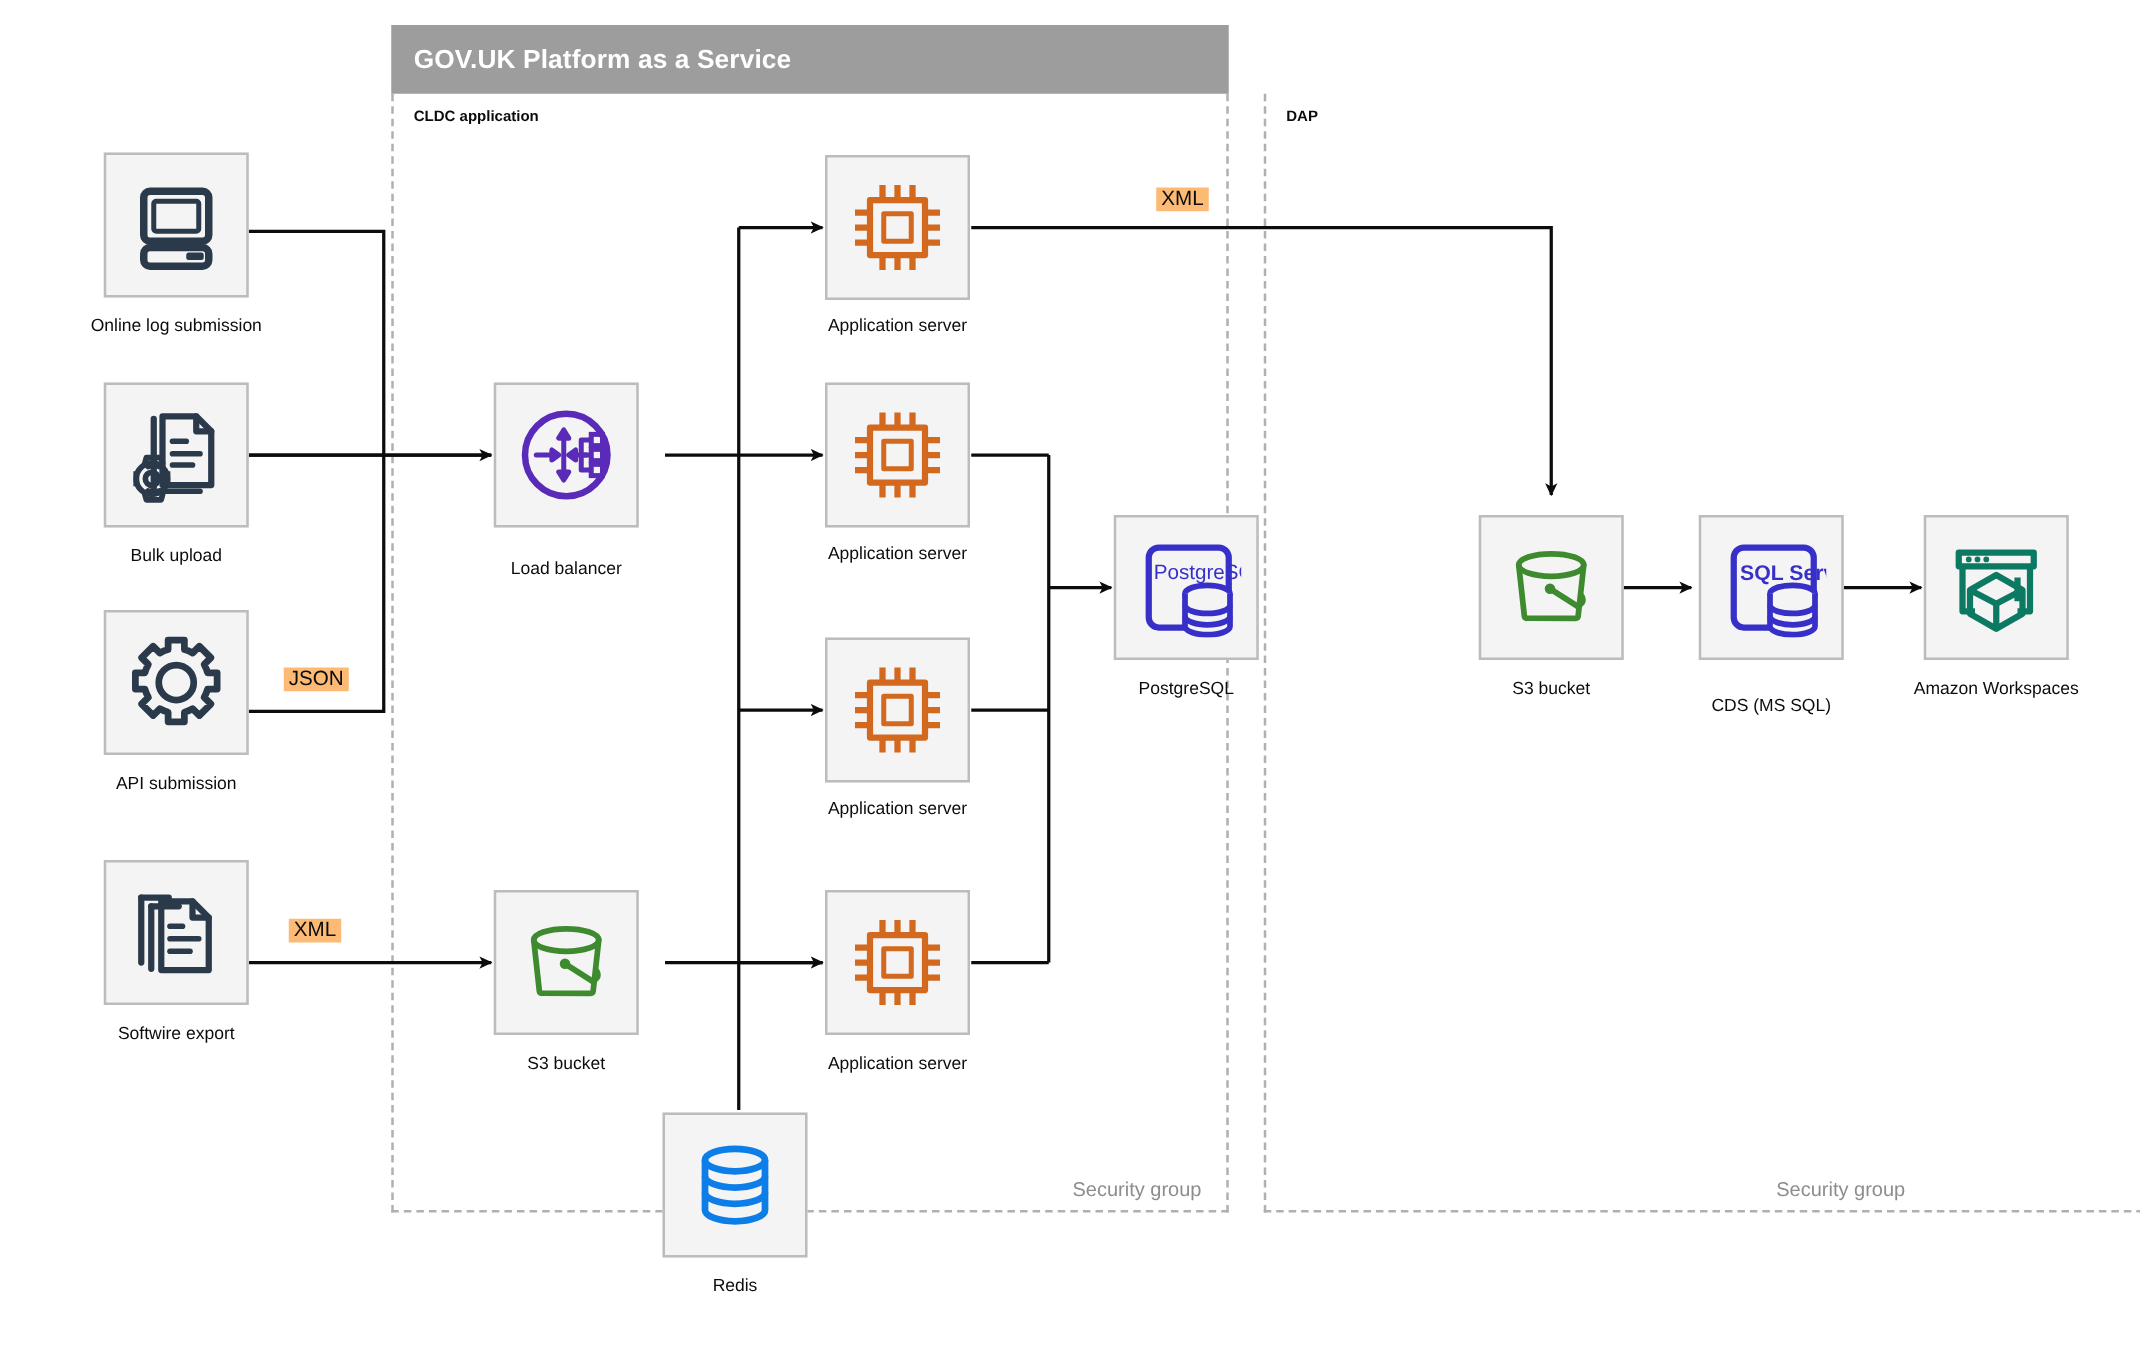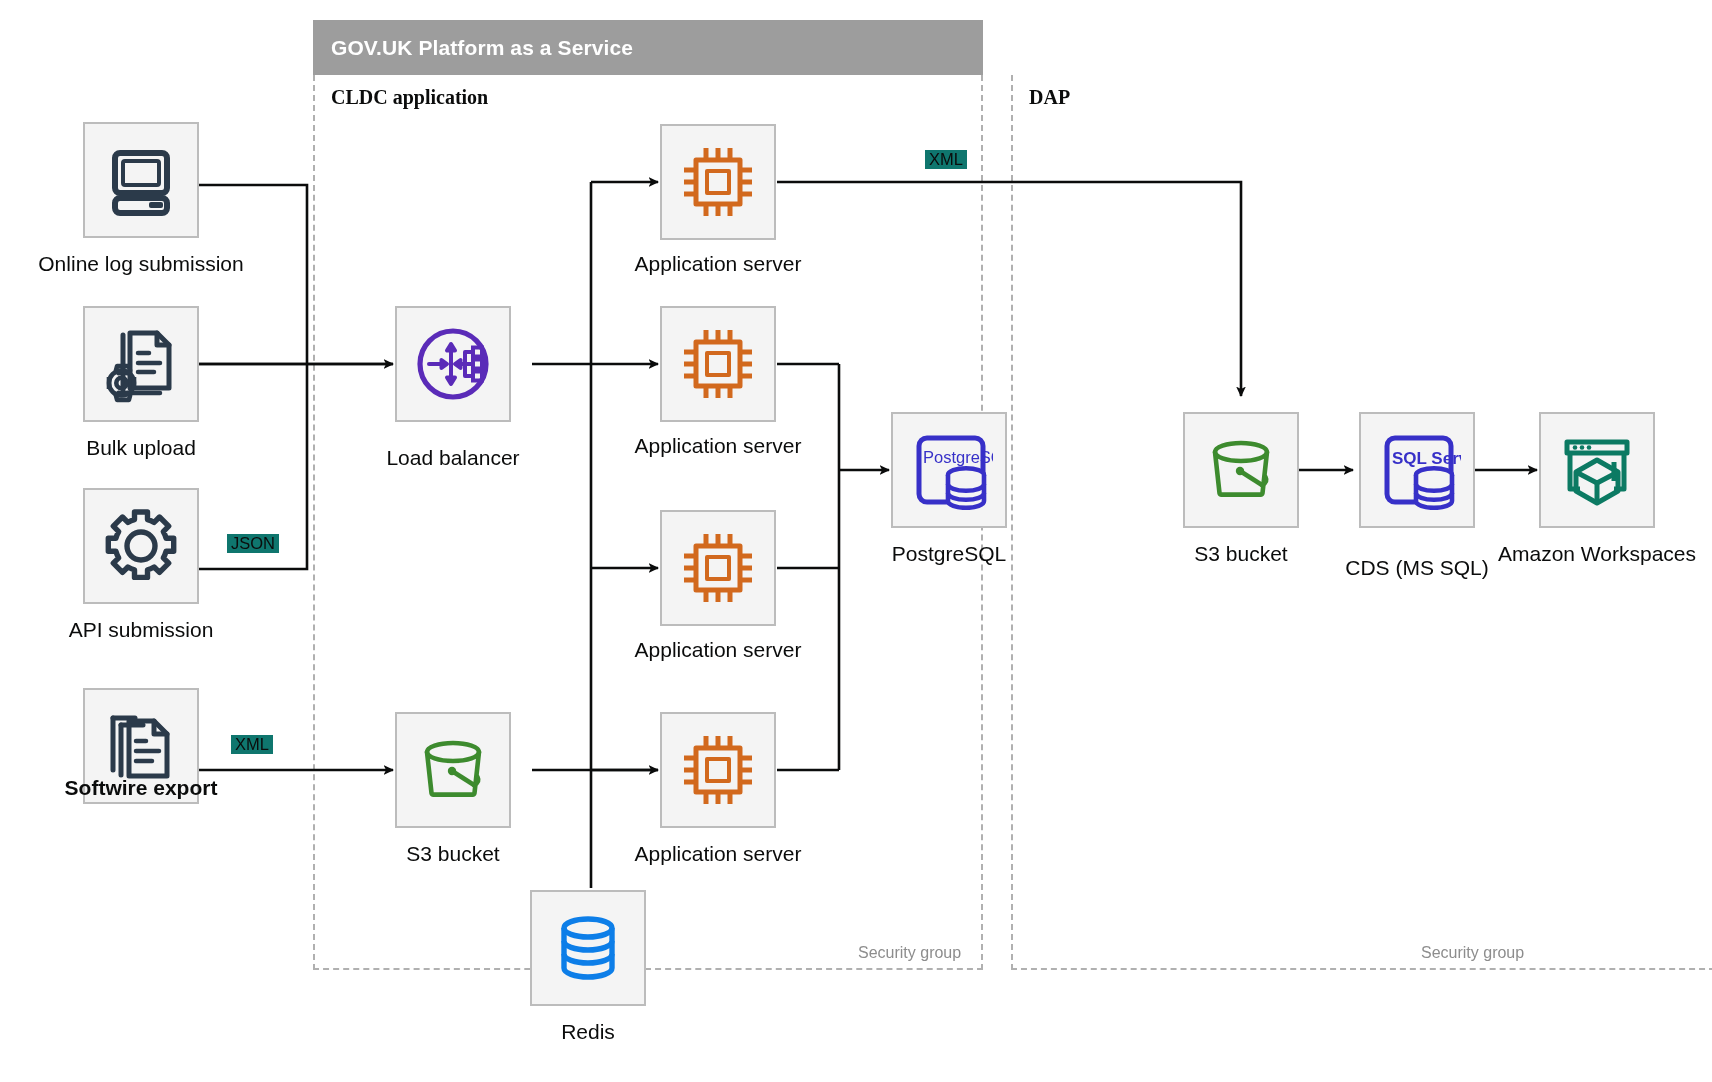--- a/index.html
+++ b/index.html
@@ -31,24 +31,23 @@
   }
   .group-body {
     position: absolute;
     border: 2px dashed #b0b0b0;
     border-top: none;
     box-sizing: border-box;
     background: transparent;
   }
   .group-sublabel {
     position: absolute;
-    font-size: 20px;
+    font-size: 12px;
     font-weight: bold;
     color: #0b0c0c;
-    font-family: Liberation Serif, serif;
   }
   .group-footlabel {
     position: absolute;
     font-size: 16px;
     color: #8d8d8d;
   }
 
   
   .node {
     position: absolute;
@@ -57,34 +56,34 @@
     background: #f4f4f4;
     border: 2px solid #bcbcbc;
     box-sizing: border-box;
     display: flex;
     align-items: center;
     justify-content: center;
   }
   .node svg { display: block; }
   .node-label {
     position: absolute;
-    font-size: 21px;
+    font-size: 14px;
     color: #0b0c0c;
     text-align: center;
     white-space: nowrap;
     transform: translateX(-50%);
   }
 
   
   .edge-label {
     position: absolute;
     font-size: 16.5px;
     color: #0b0c0c;
     white-space: nowrap;
-    background: #0f766e;
+    background: #fdba74;
     padding: 0 4px;
   }
   #wires {
     position: absolute;
     left: 0; top: 0;
     width: 1712px;
     height: 1082px;
     pointer-events: none;
   }
 </style>
@@ -211,21 +210,21 @@
           <path d="M19 18 L19 68"></path>
           <path d="M27 14 L52 14 L65 27 L65 69 L27 69 Z"></path>
           <path d="M52 14 L52 27 L65 27"></path>
           <path d="M34 34 L44 34" stroke-width="4.5"></path>
           <path d="M34 44 L57 44" stroke-width="4.5"></path>
           <path d="M34 54 L50 54" stroke-width="4.5"></path>
         </g>
       </svg>
     </span>
   </div>
-  <div class="node-label" style="left:128px; top:776px;font-weight:bold;">Softwire export</div>
+  <div class="node-label" style="left:128px; top:818px;">Softwire export</div>
 
   <div class="node" style="left:382px; top:306px;">
     <span>
       <svg width="84" height="84" viewBox="0 0 84 84">
         <circle cx="42" cy="42" r="33" fill="none" stroke="#5a2bb8" stroke-width="5.2"></circle>
         <g fill="#5a2bb8" stroke="#5a2bb8" stroke-width="4" stroke-linejoin="round" stroke-linecap="round">
           <path d="M18 42 L30 42" fill="none"></path>
           <path d="M36 42 L30.5 38 L30.5 46 Z"></path>
           <path d="M40 27 L40 57" fill="none"></path>
           <path d="M40 22 L36 28.5 L44 28.5 Z"></path>

